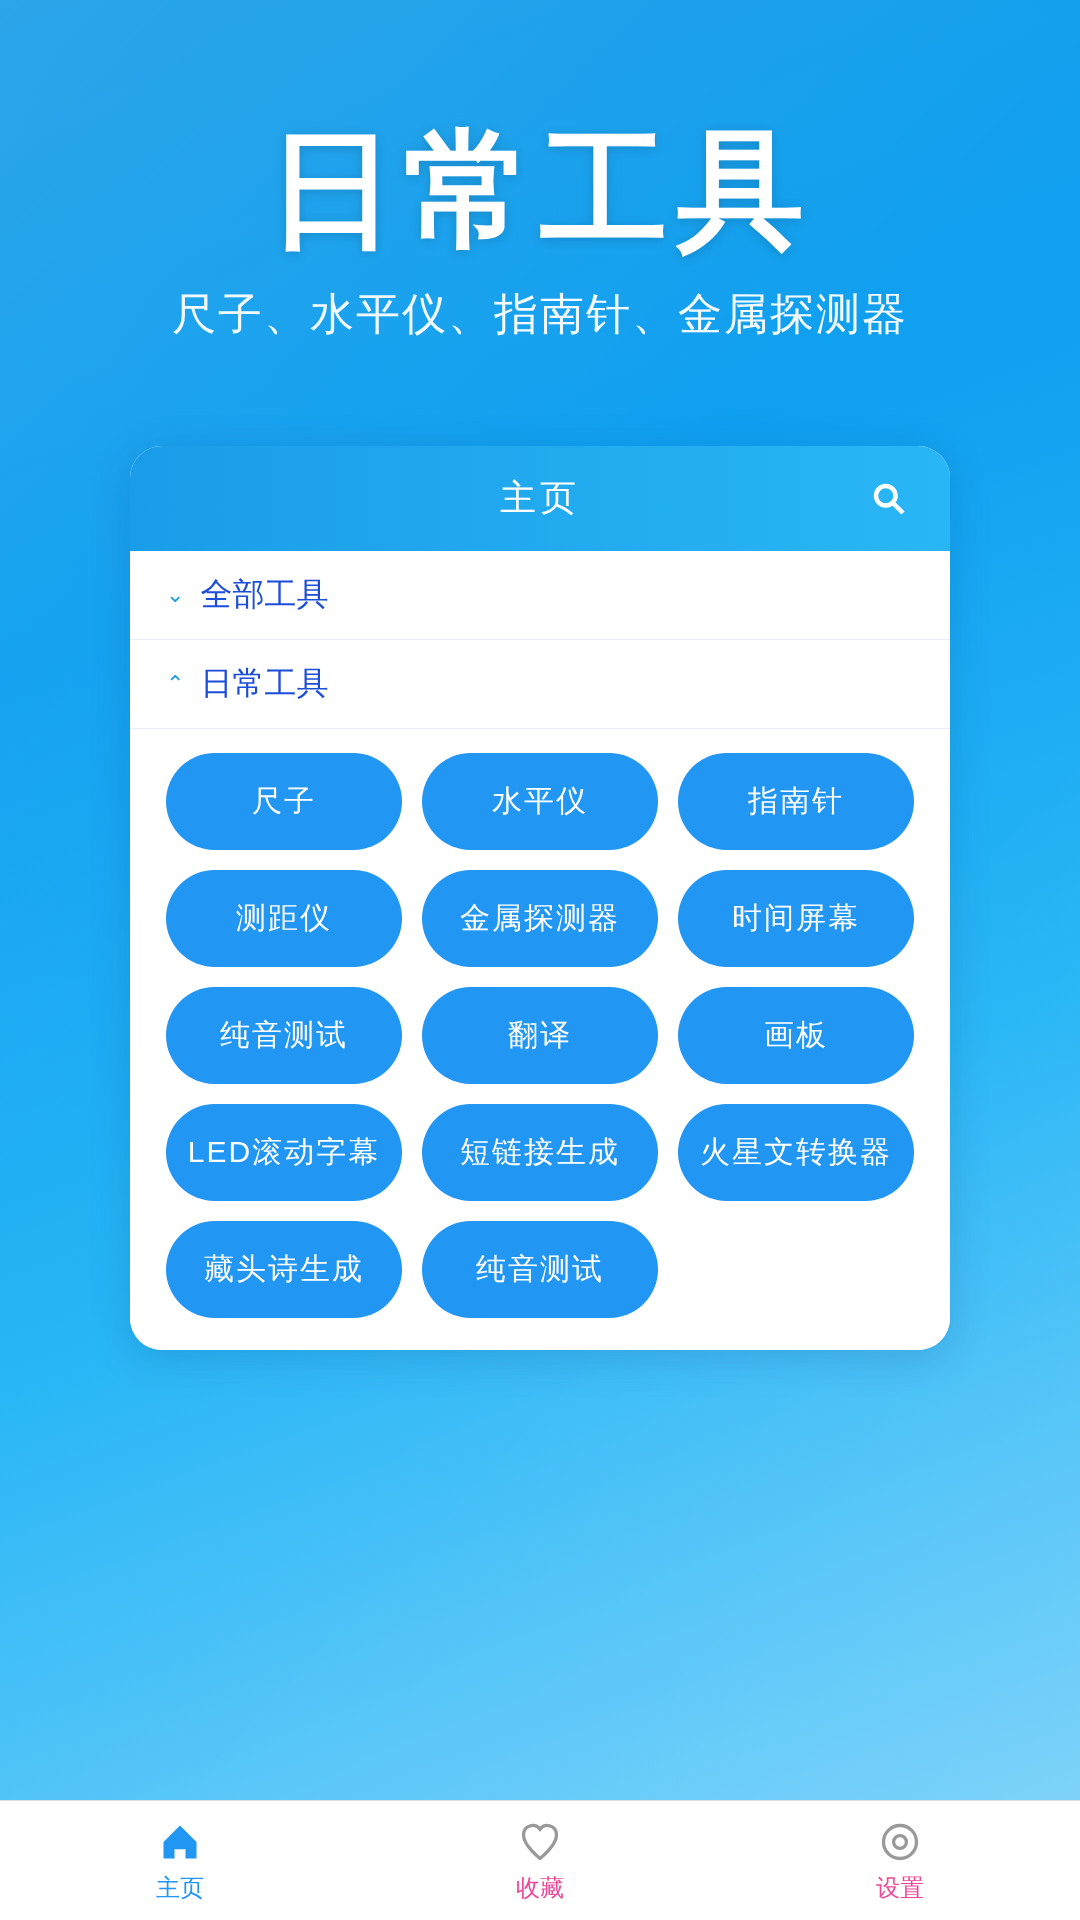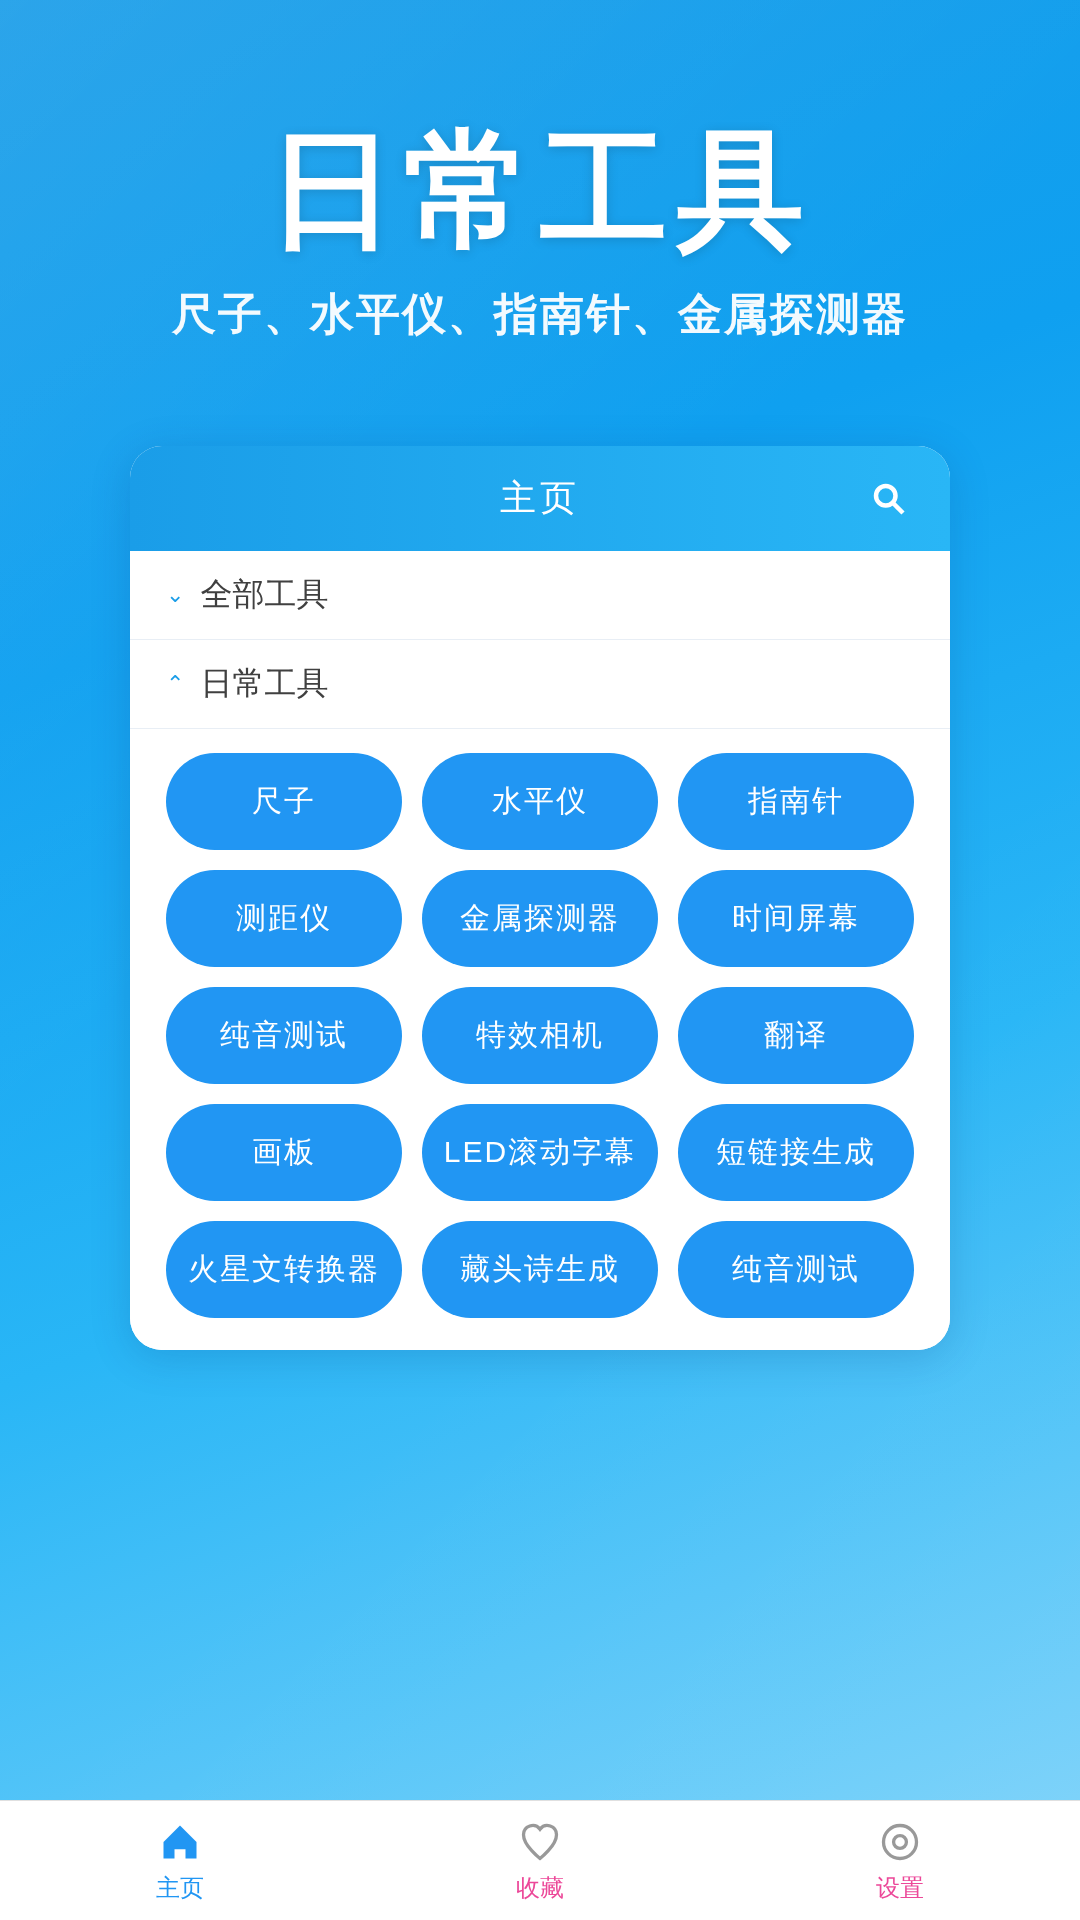--- a/index.html
+++ b/index.html
@@ -43,21 +43,21 @@
       font-size: 128px;
       font-weight: 700;
       color: white;
       letter-spacing: 8px;
       text-shadow: 0 2px 12px rgba(0,0,0,0.15);
       line-height: 1.1;
     }
 
     .hero-subtitle {
       font-size: 44px;
-      font-weight: 700;
+      font-weight: 400;
       color: white;
       margin-top: 24px;
       letter-spacing: 2px;
       opacity: 0.95;
     }
 
     
     .card {
       width: 820px;
       background: white;
@@ -119,21 +119,21 @@
 
     .section-row .chevron {
       font-size: 22px;
       color: #1a9de8;
       margin-right: 16px;
       user-select: none;
     }
 
     .section-row-label {
       font-size: 32px;
-      color: #404040;
+      color: #1d4ed8;
       font-weight: 400;
     }
 
     
     .tools-grid {
       padding: 24px 36px 32px;
       display: grid;
       grid-template-columns: 1fr 1fr 1fr;
       gap: 20px;
       background: white;
@@ -265,23 +265,20 @@
         <div class="tool-btn">
           <span class="tool-btn-label">金属探测器</span>
         </div>
         <div class="tool-btn">
           <span class="tool-btn-label">时间屏幕</span>
         </div>
         <div class="tool-btn">
           <span class="tool-btn-label">纯音测试</span>
         </div>
         <div class="tool-btn">
-          <span class="tool-btn-label">特效相机</span>
-        </div>
-        <div class="tool-btn">
           <span class="tool-btn-label">翻译</span>
         </div>
         <div class="tool-btn">
           <span class="tool-btn-label">画板</span>
         </div>
         <div class="tool-btn">
           <span class="tool-btn-label">LED滚动字幕</span>
         </div>
         <div class="tool-btn">
           <span class="tool-btn-label">短链接生成</span>

